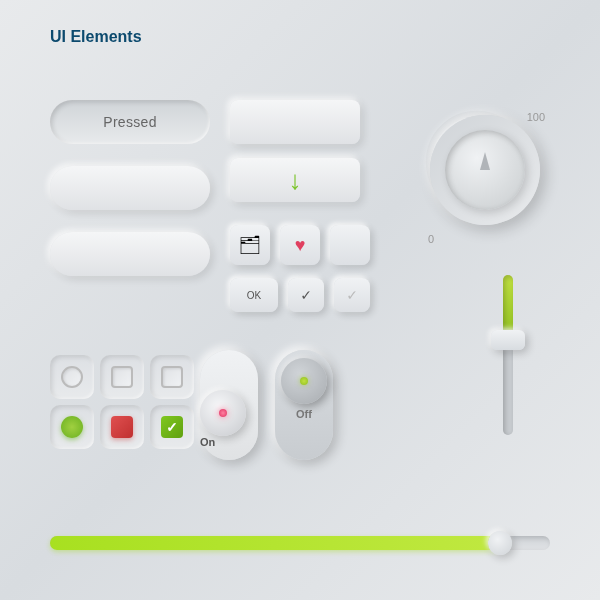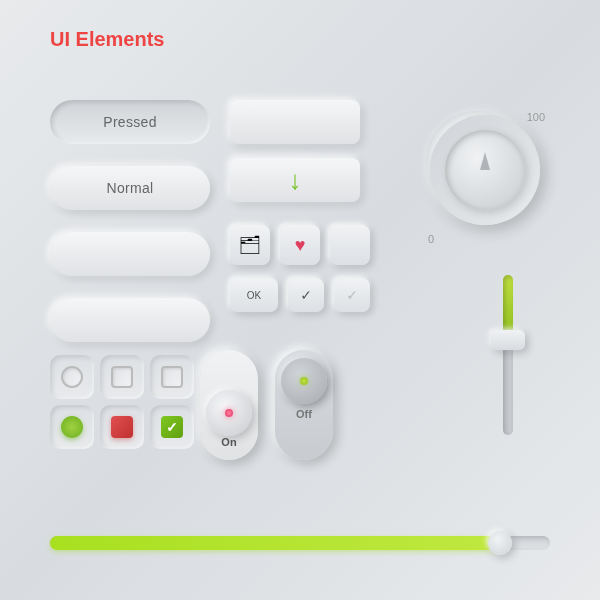--- a/index.html
+++ b/index.html
@@ -10,22 +10,22 @@
       background: linear-gradient(135deg, #e8eaec 0%, #d8dce0 50%, #e8eaec 100%);
       font-family: 'Arial', sans-serif;
       overflow: hidden;
       position: relative;
     }
 
     .page-title {
       position: absolute;
       top: 28px;
       left: 50px;
-      color: #ef4444;
-      font-size: 20px;
+      color: #0c4a6e;
+      font-size: 16px;
       font-weight: 600;
     }
 
     
     .buttons-col {
       position: absolute;
       left: 50px;
       top: 100px;
       display: flex;
       flex-direction: column;
@@ -336,21 +336,20 @@
       position: absolute;
       left: 200px;
       top: 350px;
       width: 58px;
       height: 110px;
       border-radius: 30px;
       background: linear-gradient(180deg, #f0f2f4 0%, #e0e2e4 100%);
       box-shadow: 4px 4px 12px rgba(0,0,0,0.2), -3px -3px 8px rgba(255,255,255,0.9);
       display: flex;
       flex-direction: column;
-      align-items: center;
       justify-content: flex-end;
       padding-bottom: 8px;
       cursor: pointer;
     }
 
     .toggle-on-label {
       font-size: 11px;
       color: #555;
       font-weight: bold;
       margin-bottom: 4px;
@@ -498,21 +497,20 @@
     }
 
   </style>
 </head>
 <body>
 
 <div class="page-title">UI Elements</div>
 
 <div class="buttons-col">
   <button class="btn btn-pressed">Pressed</button>
-  <button class="btn btn-normal">Normal</button>
   <button class="btn btn-blank1"></button>
   <button class="btn btn-blank2"></button>
 </div>
 
 <div class="download-col">
   <div class="download-bar"></div>
   <div class="download-bar-green">
     <span class="green-arrow">↓</span>
   </div>
 </div>

